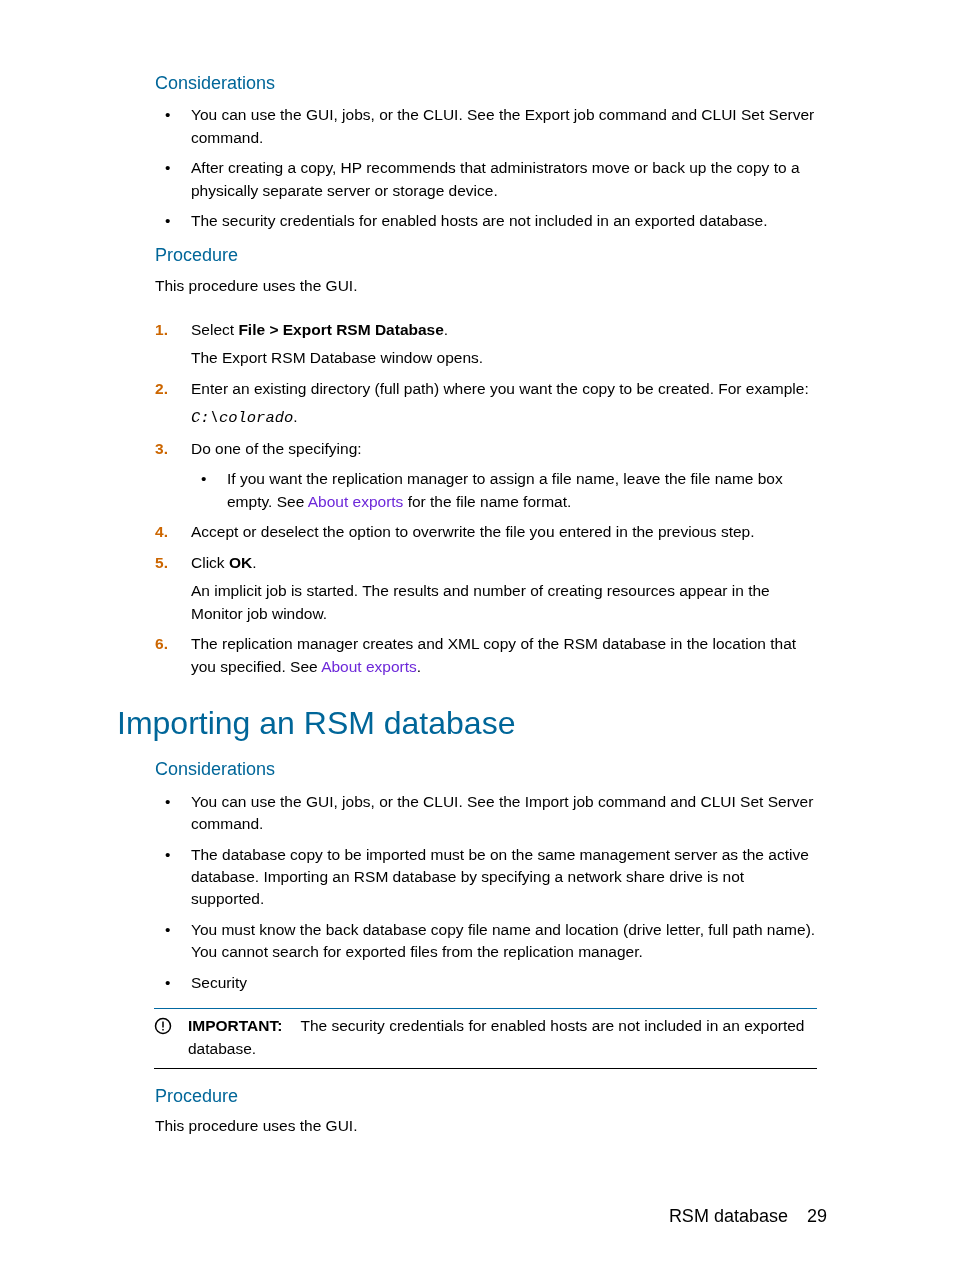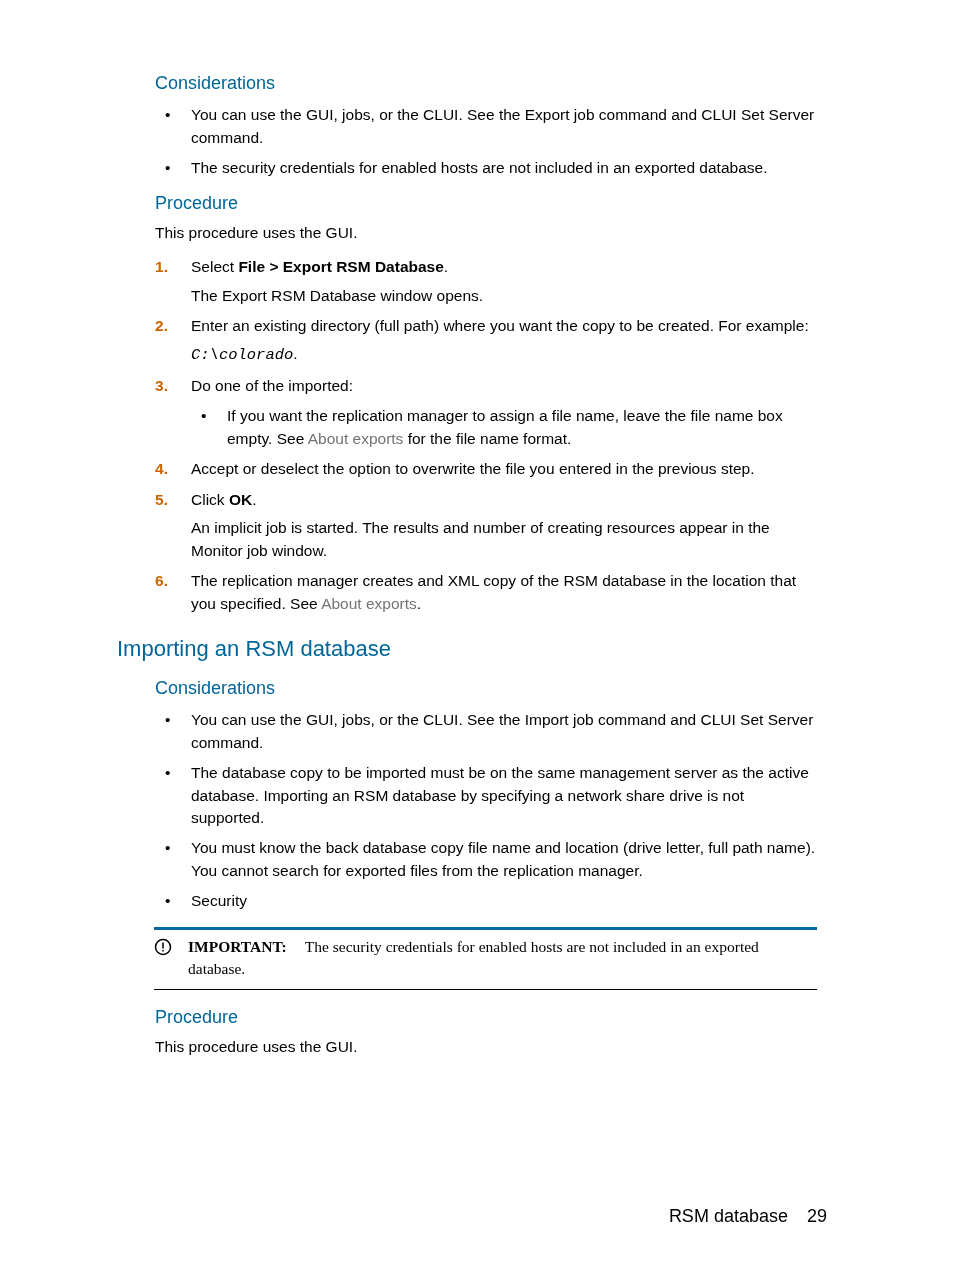--- a/index.html
+++ b/index.html
@@ -18,21 +18,21 @@
     box-sizing: border-box;
     padding: 60px 60px 40px 60px;
   }
   .content {
     margin-left: 95px;
     margin-right: 10px;
   }
   h2.section {
     color: #006699;
     font-weight: 400;
-    font-size: 22px;
+    font-size: 32px;
     margin: 18px 0 8px -38px;
   }
   h3.subhead {
     color: #006699;
     font-weight: 400;
     font-size: 18px;
     margin: 10px 0 6px 0;
   }
   p {
     margin: 6px 0;
@@ -57,21 +57,21 @@
   ul.bullets.inner > li {
     padding-left: 36px;
     margin: 8px 0;
   }
   ul.bullets.inner > li::before {
     left: 10px;
   }
   ol.steps {
     list-style: none;
     padding: 0;
-    margin: 12px 0;
+    margin: 22px 0;
     counter-reset: step;
   }
   ol.steps > li {
     position: relative;
     padding-left: 36px;
     margin: 8px 0;
     counter-increment: step;
   }
   ol.steps > li::before {
     content: counter(step) ".";
@@ -84,32 +84,31 @@
     text-align: left;
   }
   .mono {
     font-family: "Courier New", monospace;
     font-style: italic;
   }
   .bold {
     font-weight: bold;
   }
   a.link {
-    color: #737373;
+    color: #6d28d9;
     text-decoration: none;
   }
   .callout {
     margin: 14px 0 14px -1px;
-    border-top: 3px solid #0369a1;
+    border-top: 1px solid #0369a1;
     border-bottom: 1px solid #000;
     padding: 6px 0 8px 0;
     display: flex;
     align-items: flex-start;
     gap: 16px;
-    font-family: Liberation Serif, serif;
   }
   .callout .icon {
     flex: 0 0 auto;
     width: 18px;
     height: 18px;
     margin-top: 2px;
   }
   .callout .body {
     flex: 1;
   }
@@ -132,37 +131,38 @@
 </style>
 </head>
 <body>
 
 <div class="page">
   <div class="content">
 
     <h3 class="subhead">Considerations</h3>
     <ul class="bullets">
       <li>You can use the GUI, jobs, or the CLUI. See the Export job command and CLUI Set Server command.</li>
+      <li>After creating a copy, HP recommends that administrators move or back up the copy to a physically separate server or storage device.</li>
       <li>The security credentials for enabled hosts are not included in an exported database.</li>
     </ul>
 
     <h3 class="subhead">Procedure</h3>
     <p>This procedure uses the GUI.</p>
 
     <ol class="steps">
       <li>
         <span>Select </span><span class="bold">File &gt; Export RSM Database</span><span>.</span>
         <div class="step-sub">The Export RSM Database window opens.</div>
       </li>
       <li>
         <span>Enter an existing directory (full path) where you want the copy to be created. For example:</span>
         <div class="step-sub"><span class="mono">C:\colorado</span><span>.</span></div>
       </li>
       <li>
-        <span>Do one of the imported:</span>
+        <span>Do one of the specifying:</span>
         <ul class="bullets inner">
           <li>
             <span>If you want the replication manager to assign a file name, leave the file name box empty. See </span><a class="link">About exports</a><span> for the file name format.</span>
           </li>
         </ul>
       </li>
       <li>Accept or deselect the option to overwrite the file you entered in the previous step.</li>
       <li>
         <span>Click </span><span class="bold">OK</span><span>.</span>
         <div class="step-sub">An implicit job is started. The results and number of creating resources appear in the Monitor job window.</div>

